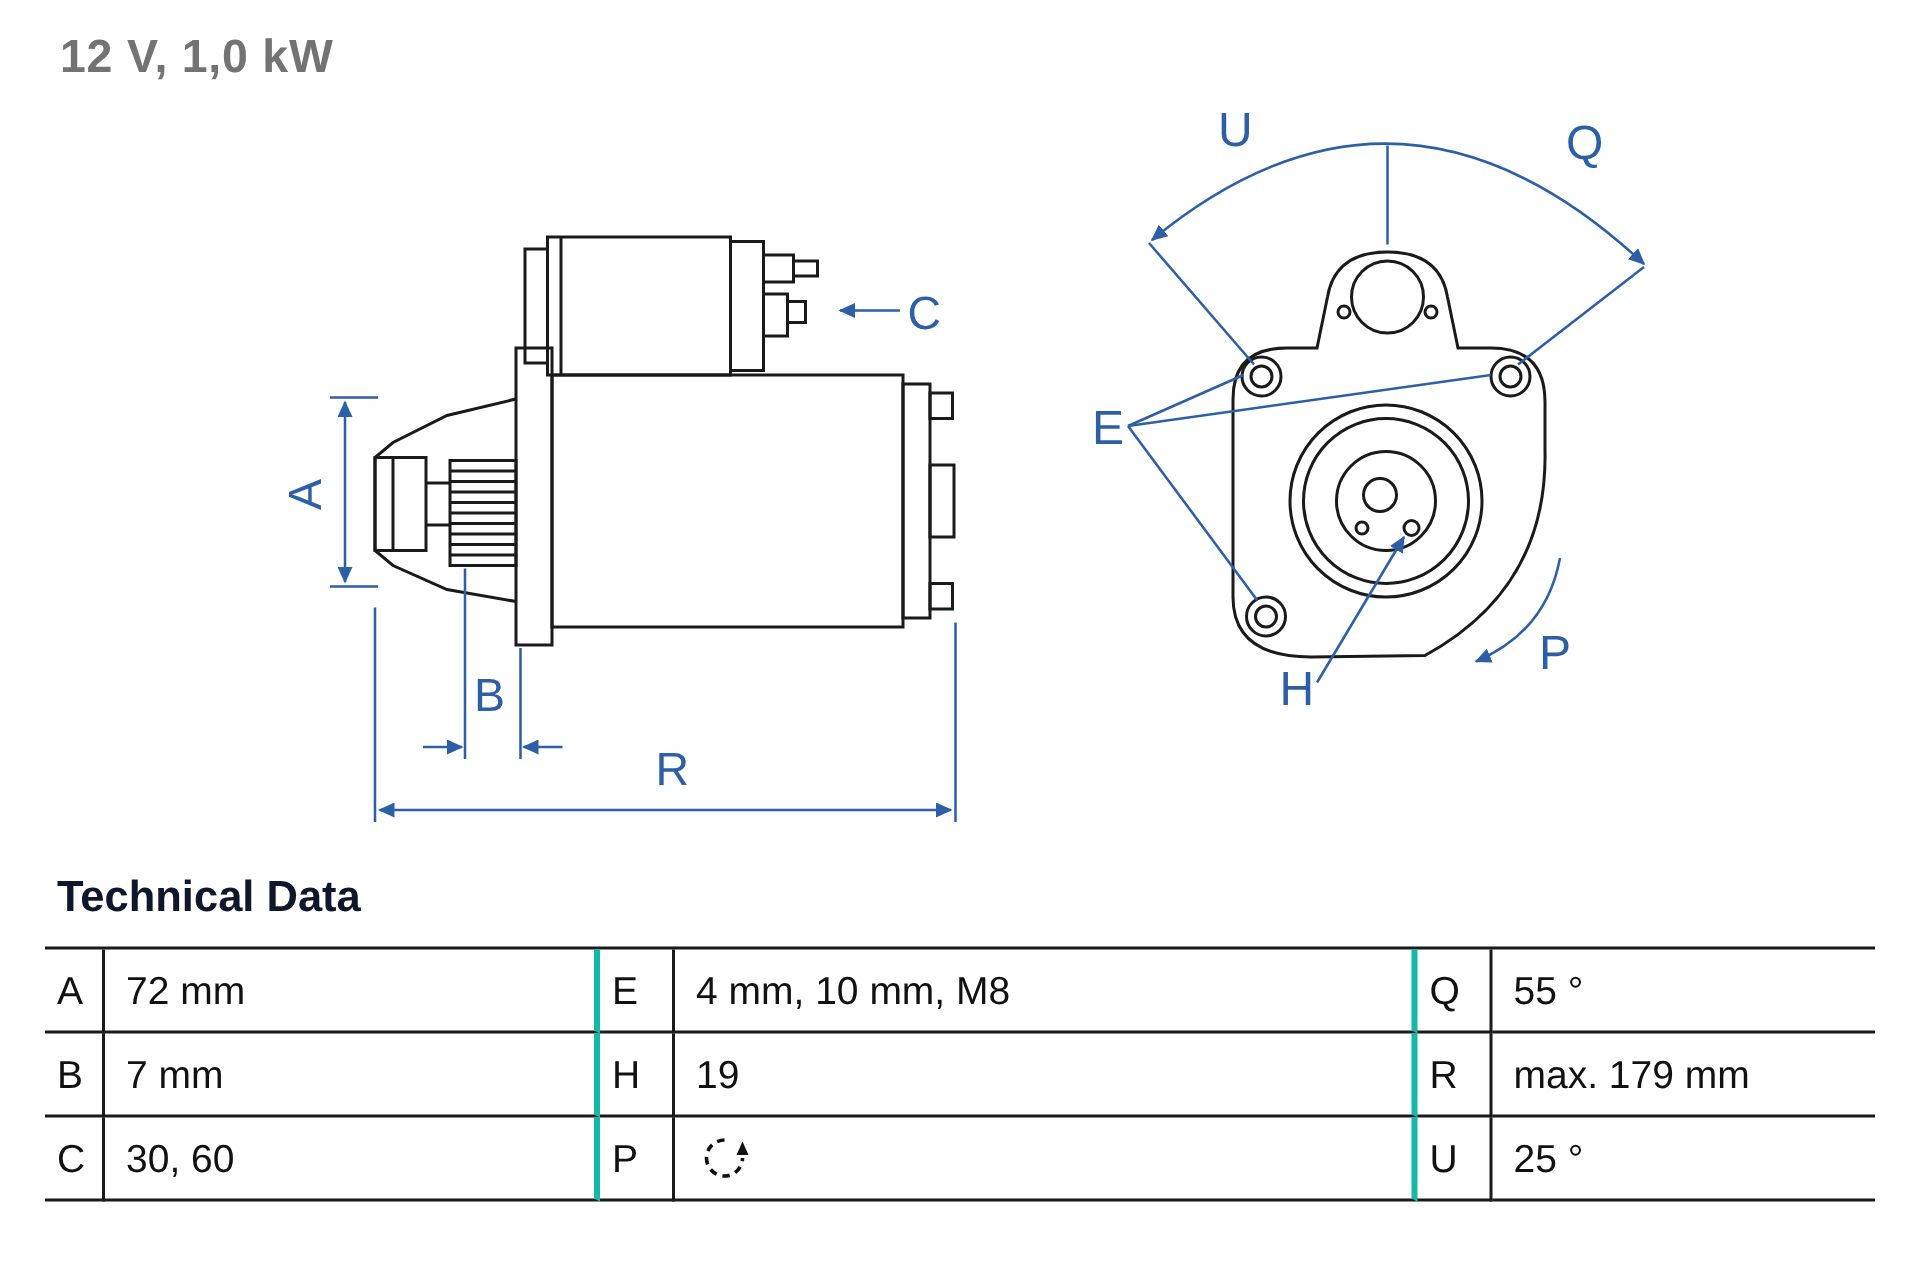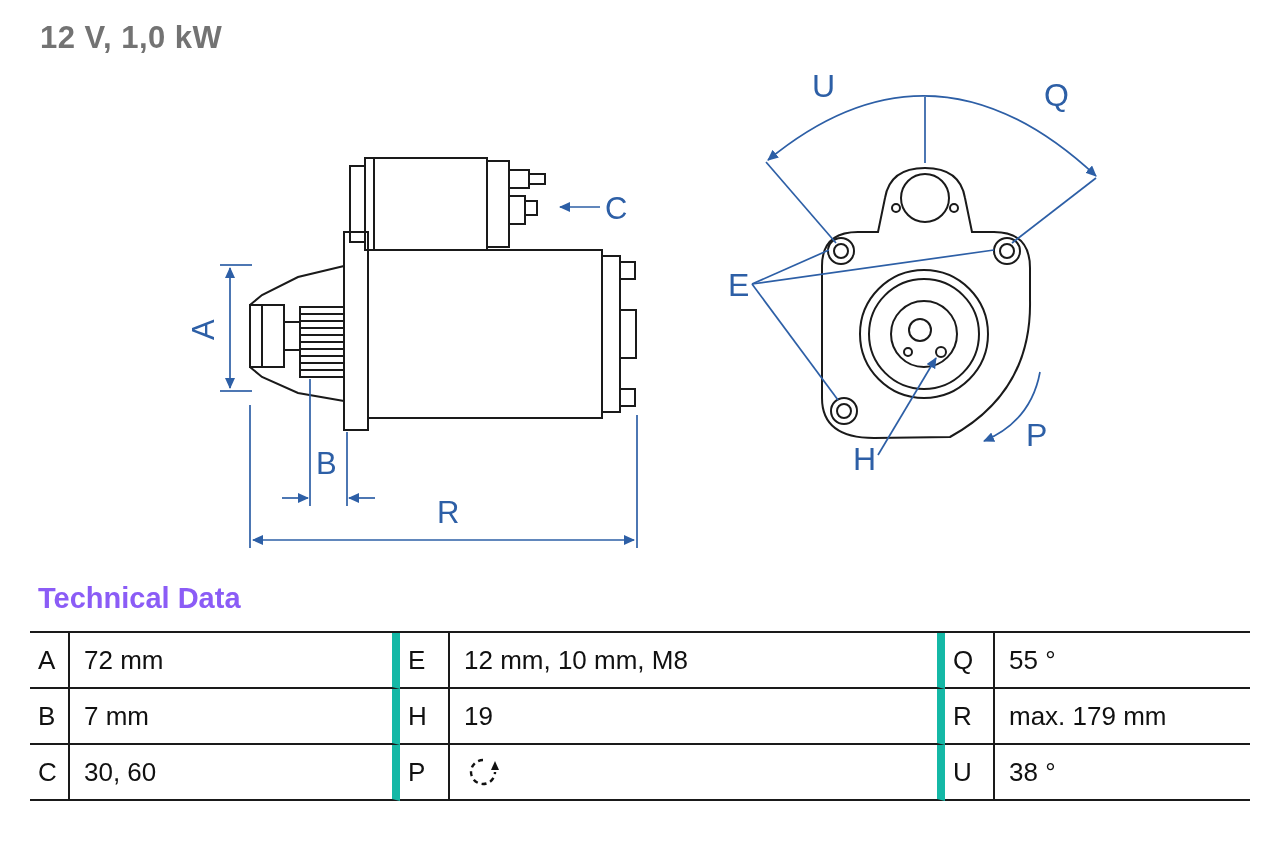--- a/index.html
+++ b/index.html
@@ -7,35 +7,35 @@
     width:1280px;height:853px;position:relative;background:#ffffff;
     font-family:"Liberation Sans",sans-serif;overflow:hidden;color:#111;
   }
   .title{
     position:absolute;left:40px;top:20px;
     font-size:31px;font-weight:600;letter-spacing:.5px;color:#737373;
   }
   svg.drawing{position:absolute;left:0;top:0;}
   .tech-heading{
     position:absolute;left:38px;top:582px;
-    font-size:29px;font-weight:700;color:#8b5cf6;
+    font-size:29px;font-weight:700;color:#0f172a;
   }
   .data-table{
     position:absolute;left:30px;top:631px;width:1220px;
     display:grid;
     grid-template-columns:40px 330px 50px 495px 50px 1fr;
     border-top:2px solid #1a1a1a;
   }
   .cell{
     height:54px;display:flex;align-items:center;
     border-bottom:2px solid #1a1a1a;
     font-size:26px;color:#111;white-space:nowrap;
   }
   .cell.k{padding-left:8px;border-right:2px solid #1a1a1a;}
-  .cell.v{padding-left:14px;border-right:8px solid #14b8a6;}
+  .cell.v{padding-left:14px;border-right:4px solid #14b8a6;}
   .cell.v.last{border-right:none;text-align:center;}
   .rot-icon{display:block;}
 </style>
 </head>
 <body>
 
 <div class="title">12 V, 1,0 kW</div>
 
 <svg class="drawing" width="1280" height="580" viewBox="0 0 1280 580">
   <defs>
@@ -156,35 +156,35 @@
   </g>
 </svg>
 
 <div class="tech-heading">Technical Data</div>
 
 <div class="data-table">
 
   <div class="cell k">A</div>
   <div class="cell v">72 mm</div>
   <div class="cell k">E</div>
-  <div class="cell v">12 mm, 10 mm, M8</div>
+  <div class="cell v">4 mm, 10 mm, M8</div>
   <div class="cell k">Q</div>
   <div class="cell v last">55 °</div>
 
   <div class="cell k">B</div>
   <div class="cell v">7 mm</div>
   <div class="cell k">H</div>
   <div class="cell v">19</div>
   <div class="cell k">R</div>
   <div class="cell v last">max. 179 mm</div>
 
   <div class="cell k">C</div>
   <div class="cell v">30, 60</div>
   <div class="cell k">P</div>
   <div class="cell v">
     <svg class="rot-icon" width="38" height="36" viewBox="0 0 38 36">
       <path d="M19,6 A 12,12 0 1 0 31,18" fill="none" stroke="#111" stroke-width="2.4" stroke-dasharray="5 4"></path>
       <path d="M27,16 L35,16 L31,7 Z" fill="#111" stroke="none"></path>
     </svg>
   </div>
   <div class="cell k">U</div>
-  <div class="cell v last">38 °</div>
+  <div class="cell v last">25 °</div>
 </div>
 
 </body></html>

